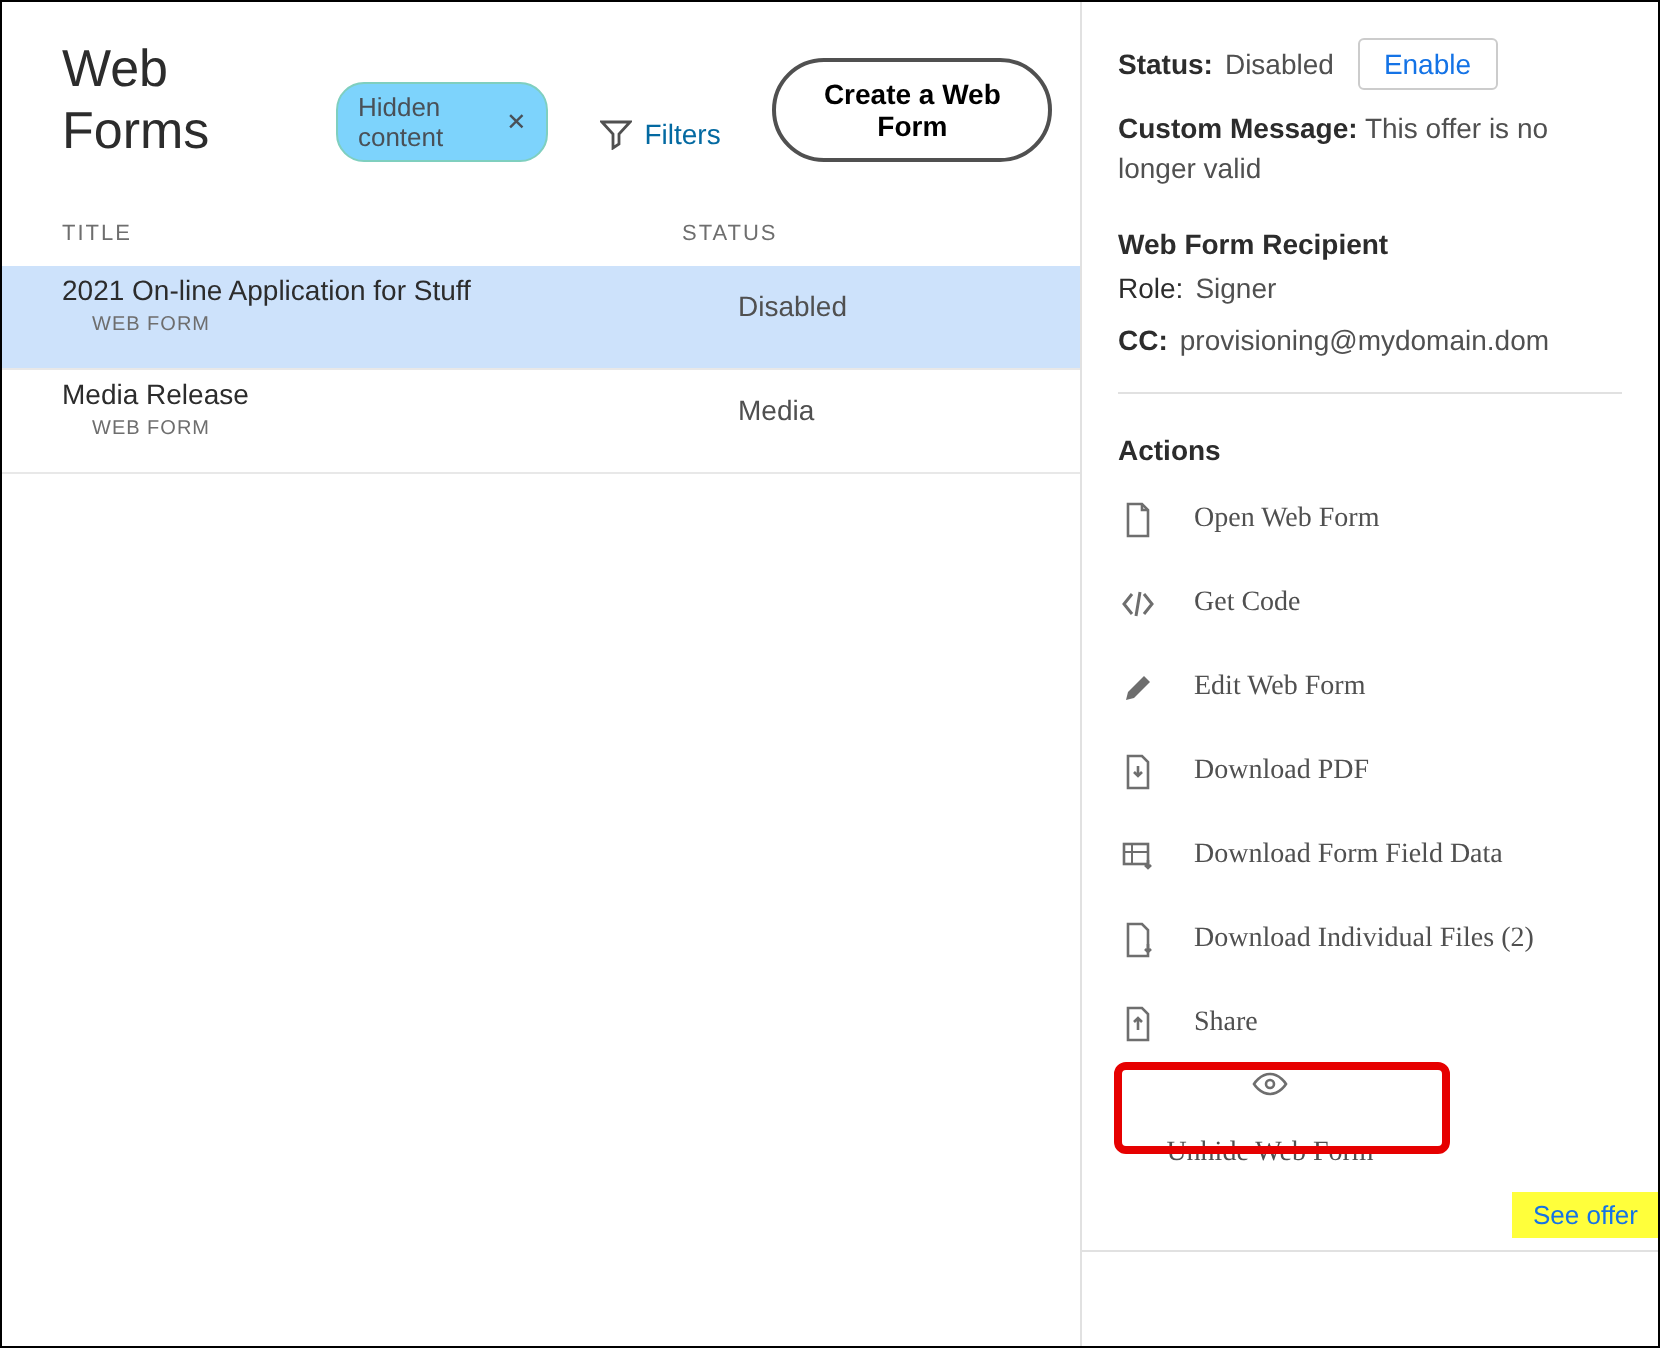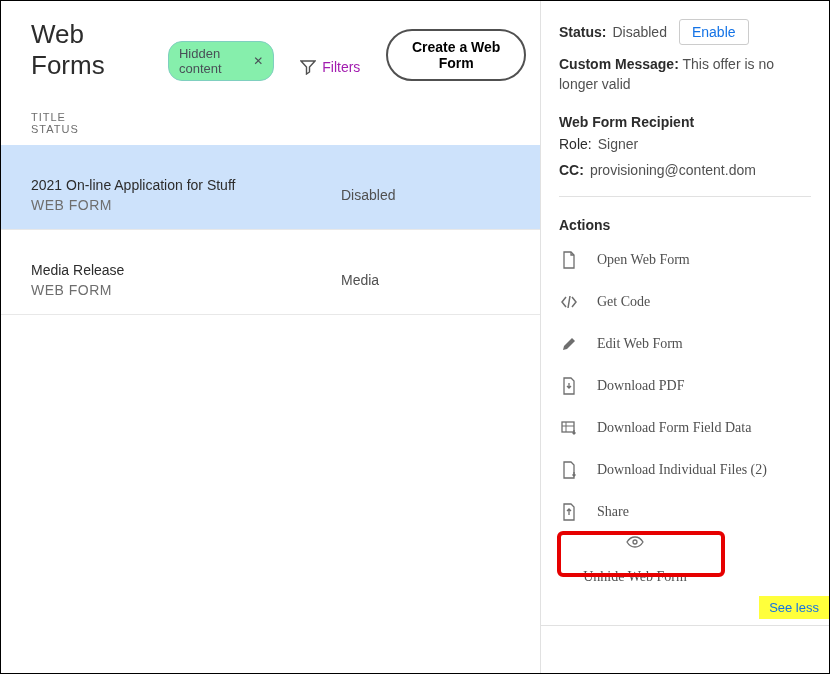--- a/index.html
+++ b/index.html
@@ -37,69 +37,69 @@
     font-weight: 400;
     margin: 0 14px 0 0;
   }
   .chip {
     display: inline-flex;
     align-items: center;
     gap: 6px;
     padding: 4px 10px;
     border: 1px solid #7fcfbf;
     border-radius: 14px;
-    background: #86efac;
+    background: #7dd3fc;
     font-size: 13px;
     color: #495057;
   }
   .chip .x {
     font-size: 12px;
     color: #495057;
     cursor: pointer;
   }
   .filter-btn {
     display: inline-flex;
     align-items: center;
     gap: 6px;
     padding: 6px 12px;
     border: none;
     background: transparent;
     font-size: 14px;
-    color: #a21caf;
+    color: #0369a1;
     cursor: pointer;
   }
   .create-btn {
     margin-left: auto;
     padding: 8px 16px;
     border: 2px solid #505050;
     border-radius: 26px;
     background: #fff;
     font-weight: 700;
     font-size: 14px;
     cursor: pointer;
   }
   .table-head {
     display: flex;
     padding: 18px 14px 10px 30px;
     color: #6e6e6e;
     font-size: 11px;
     letter-spacing: 1px;
-    flex-direction: column;
   }
   .col-title { width: 310px; }
   .col-status { flex: 1; }
   .row {
     display: flex;
     align-items: center;
-    padding: 32px 14px 16px 30px;
+    padding: 4px 14px 16px 30px;
     border-bottom: 1px solid #e8e8e8;
+    gap: 28px;
   }
   .row.selected { background: #cde2fb; }
   .row .title-main { font-size: 14px; color: #2c2c2c; }
-  .row .title-sub  { font-size: 14px; color: #6e6e6e; margin-top: 4px; letter-spacing: .5px; }
+  .row .title-sub  { font-size: 10px; color: #6e6e6e; margin-top: 4px; letter-spacing: .5px; margin-left: 15px; }
   .row .status-val { color: #505050; }
   
   .rightpane {
     flex: 1;
     padding: 18px 0 0 0;
     position: relative;
     overflow: hidden;
   }
   .meta-block {
     padding: 0 18px;
@@ -236,21 +236,21 @@
         <span class="lbl">Custom Message:</span>
         <span class="val" style="display:inline;">This offer is no longer valid</span>
       </div>
       <div class="section-head">Web Form Recipient</div>
       <div class="meta-line">
         <span>Role:</span>
         <span class="val">Signer</span>
       </div>
       <div class="meta-line">
         <span class="lbl">CC:</span>
-        <span class="val">provisioning@content.dom</span>
+        <span class="val">provisioning@mydomain.dom</span>
       </div>
 
       <div class="divider"></div>
       <div class="section-head">Actions</div>
     </div>
 
     <div class="actions-list">
       <div class="action-item">
         <span class="ic">
             <svg width="18" height="18" viewBox="0 0 18 18">
@@ -317,20 +317,20 @@
         <span class="ic">
             <svg width="18" height="18" viewBox="0 0 18 18">
               <path d="M1 9s3-5 8-5 8 5 8 5-3 5-8 5-8-5-8-5z" fill="none" stroke="#6e6e6e" stroke-width="1.3"></path>
               <circle cx="9" cy="9" r="2" fill="none" stroke="#6e6e6e" stroke-width="1.3"></circle>
             </svg>
           </span>
         <span>Unhide Web Form</span>
       </div>
     </div>
 
-    <span class="see-less">See less</span>
+    <span class="see-less">See offer</span>
 
     <div class="signers-row">
       
     </div>
 
   </div>
 </div>
 
 </body></html>

